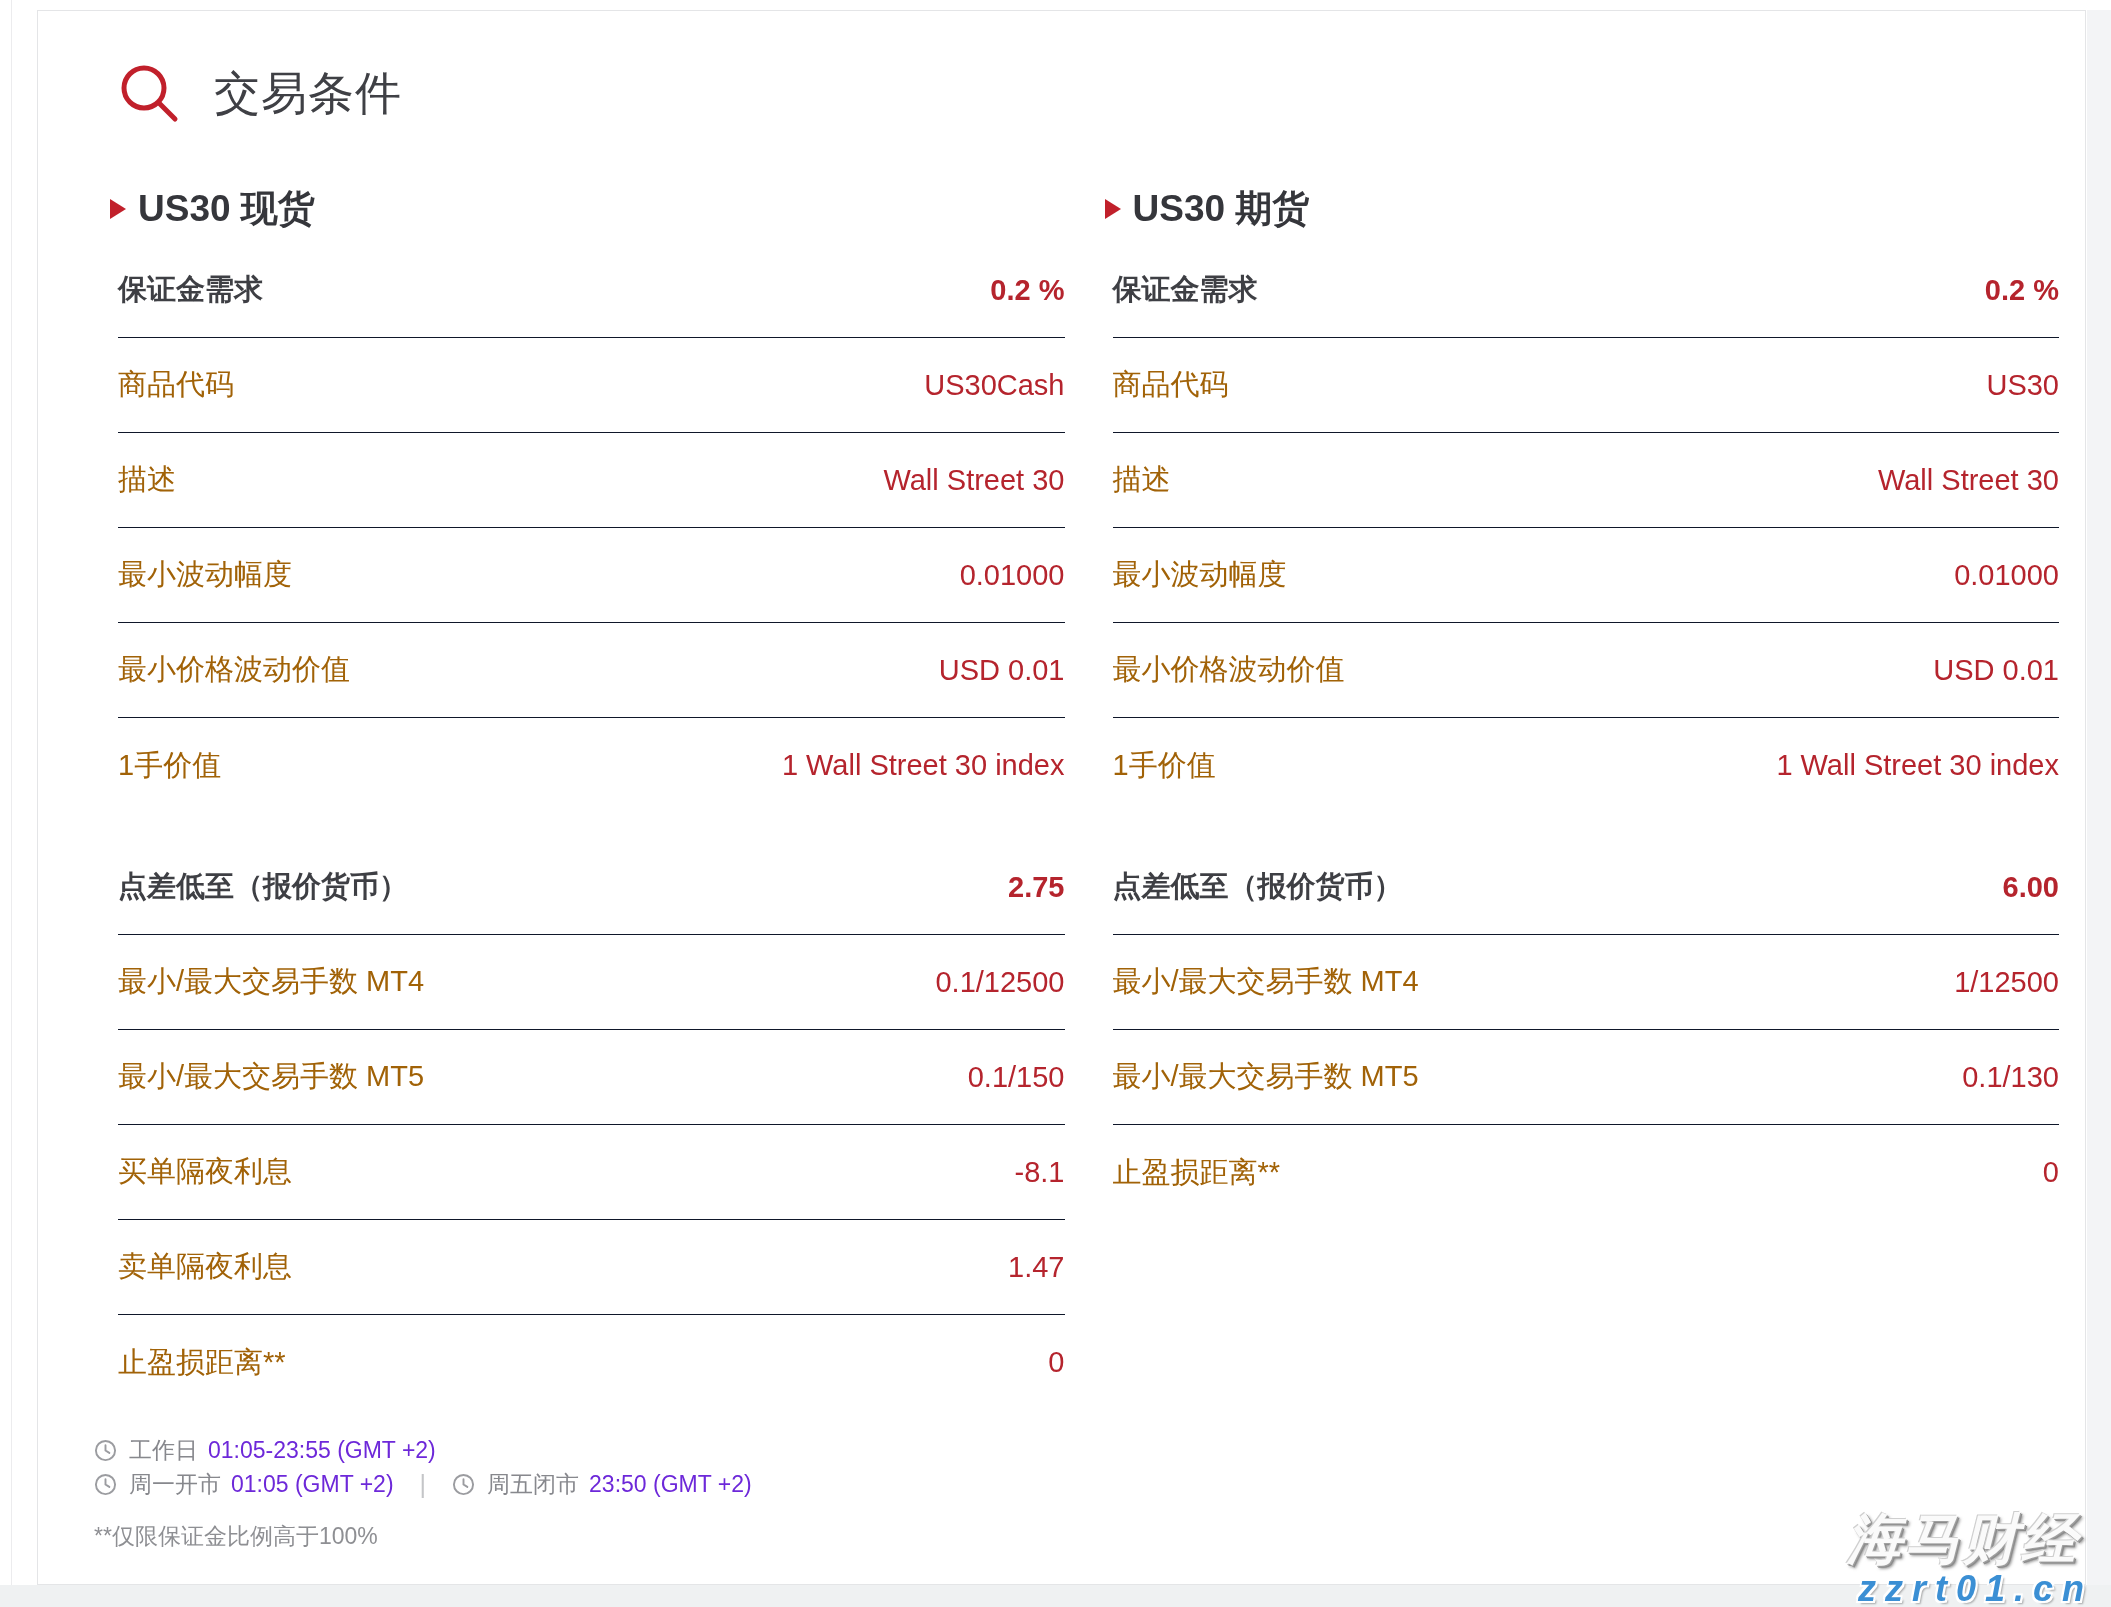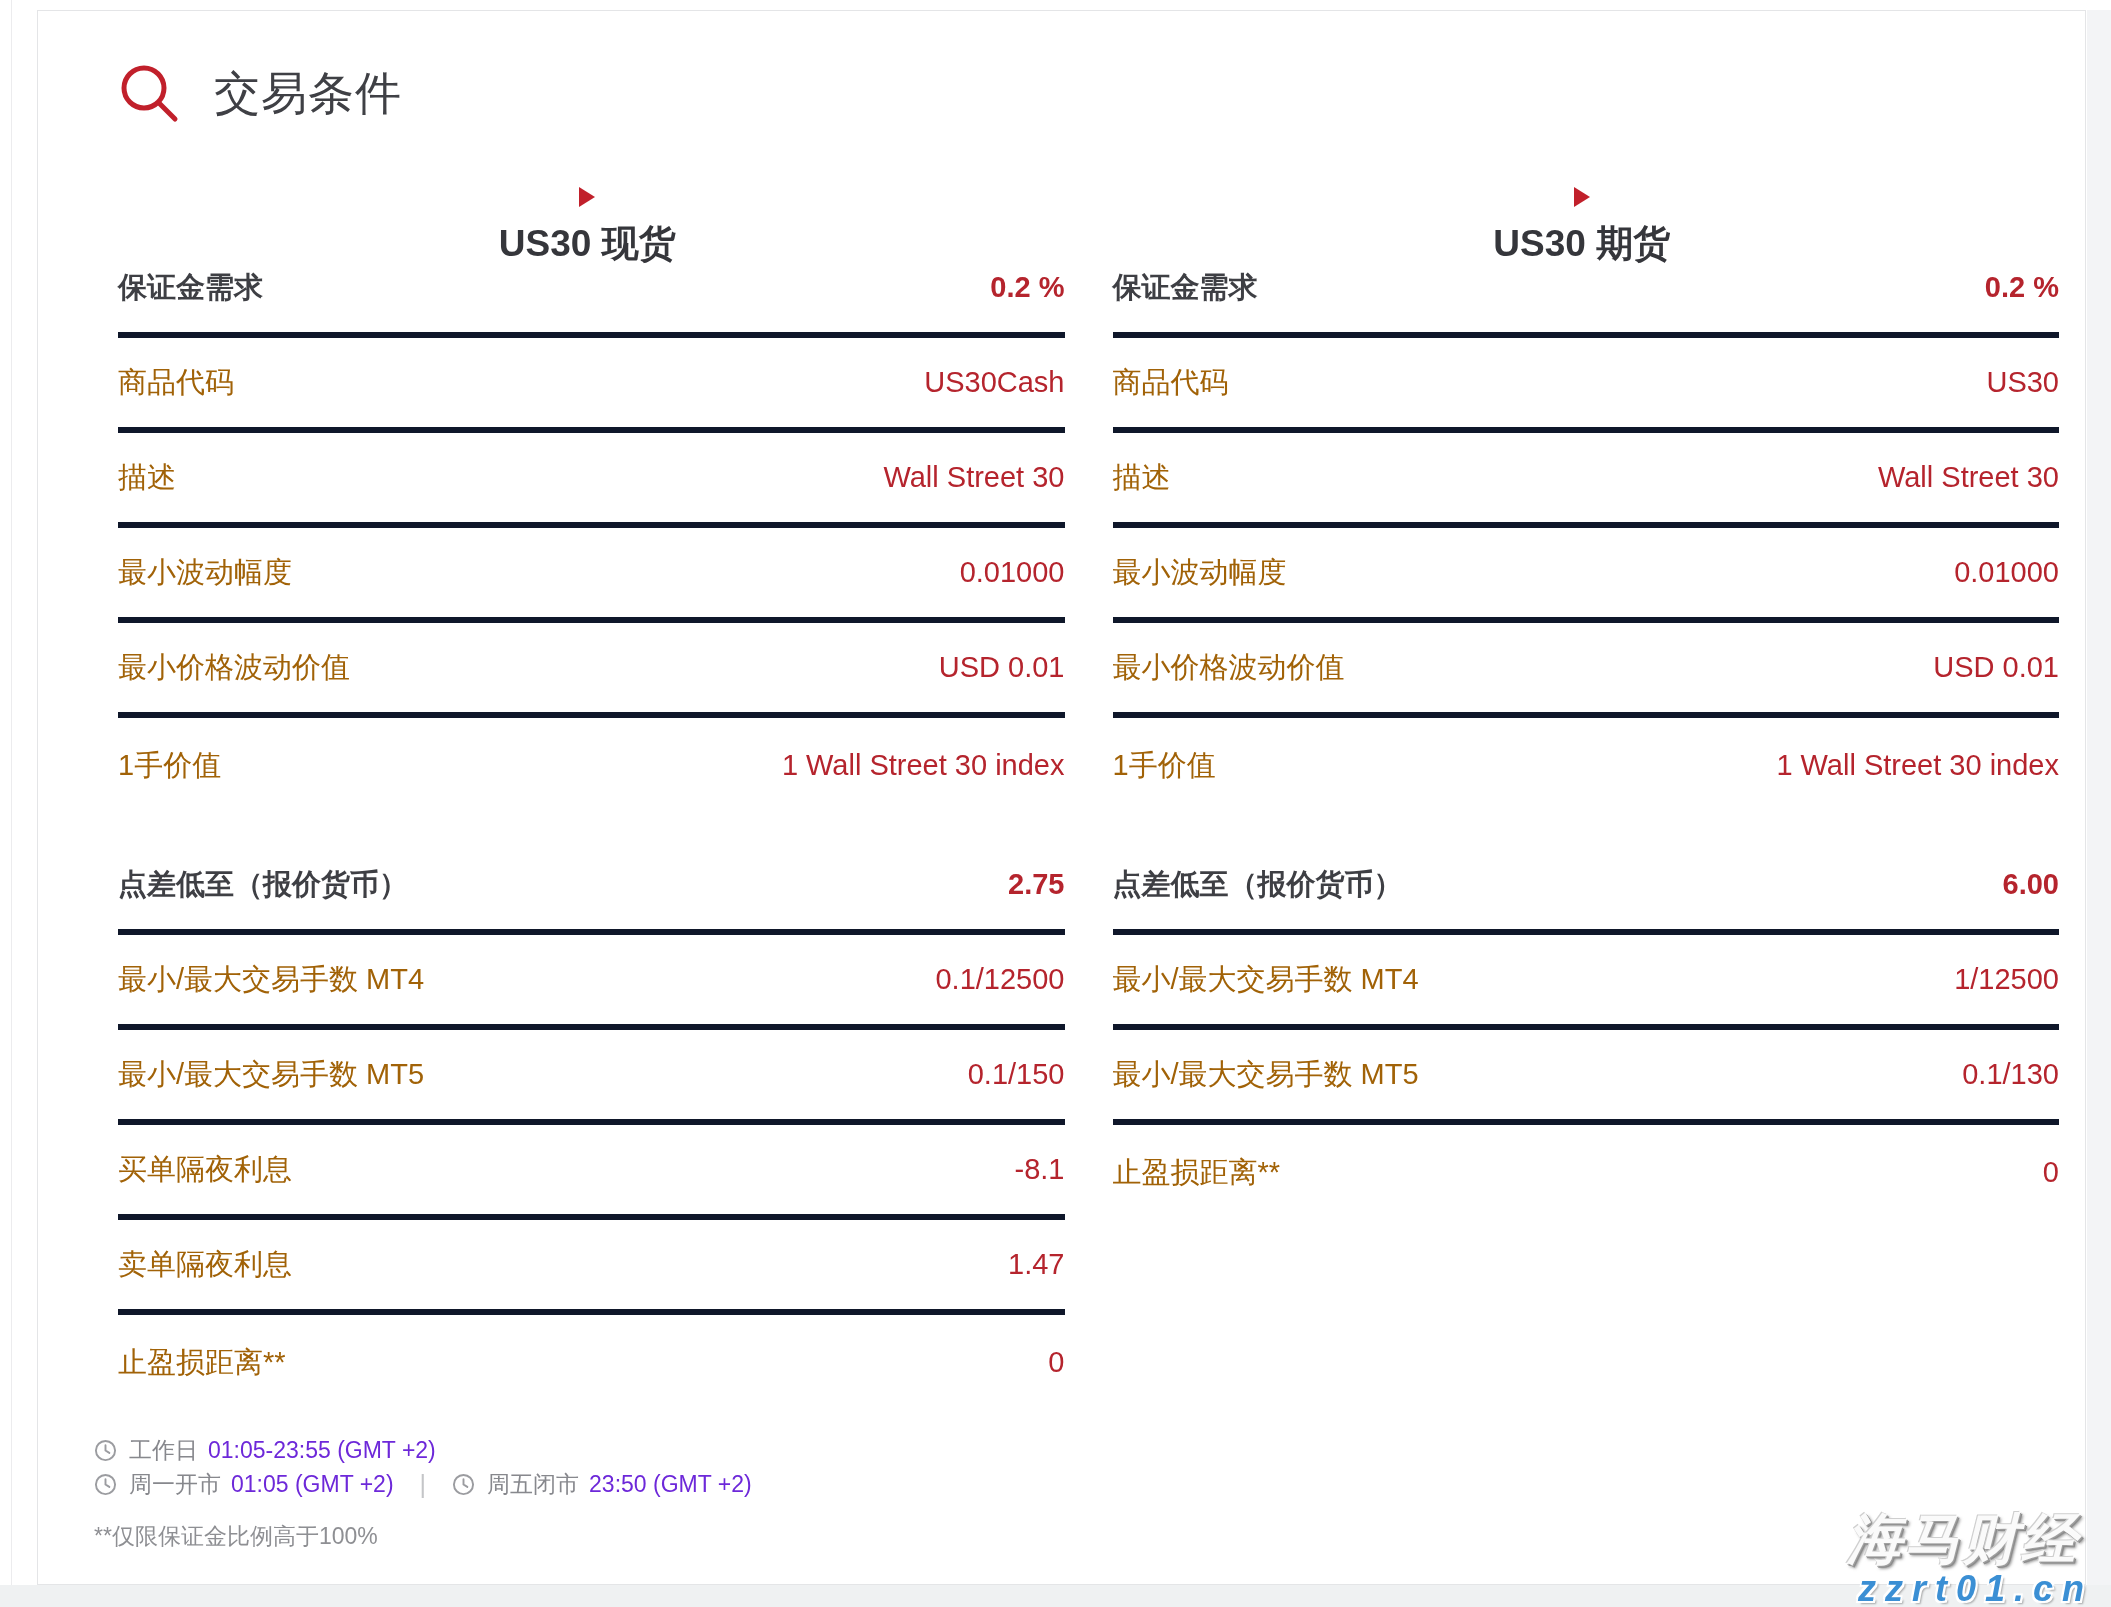--- a/index.html
+++ b/index.html
@@ -34,34 +34,34 @@
   
   .title-row { display: flex; align-items: center; gap: 32px; height: 66px; margin-left: 24px; }
   .title-row h1 { margin: 0; font-size: 46px; font-weight: normal; color: #3f4045; letter-spacing: 1px; }
 
   
   .columns {
     display: grid; grid-template-columns: 1fr 1fr;
     column-gap: 48px; align-items: start;
     margin: 60px 0 0 24px;
   }
-  .col-heading { display: flex; align-items: center; gap: 12px; height: 44px; margin: 0 0 12px -8px; flex-direction: column; }
+  .col-heading { display: flex; align-items: center; gap: 12px; height: 44px; margin: 0 0 12px -8px; }
   .tri {
     width: 0; height: 0;
     border-left: 16px solid #c1202b;
     border-top: 10px solid transparent;
     border-bottom: 10px solid transparent;
   }
   .col-heading h2 { margin: 0; font-size: 37px; font-weight: bold; color: #35363b; }
 
   .section + .section { margin-top: 27px; }
   .row {
     box-sizing: border-box; height: 95px;
     display: flex; justify-content: space-between; align-items: center;
-    border-bottom: 6px solid #0f172a;
+    border-bottom: 1px solid #0f172a;
     font-size: 29px;
   }
   .row:last-child { border-bottom: none; }
   .row .lbl { color: #a16207; }
   .row .val { color: #b5242d; text-align: right; }
   .row.bold .lbl { font-weight: bold; color: #3e3f44; }
   .row.bold .val { font-weight: bold; }
 
   
   .footer { margin-top: 23px; }

